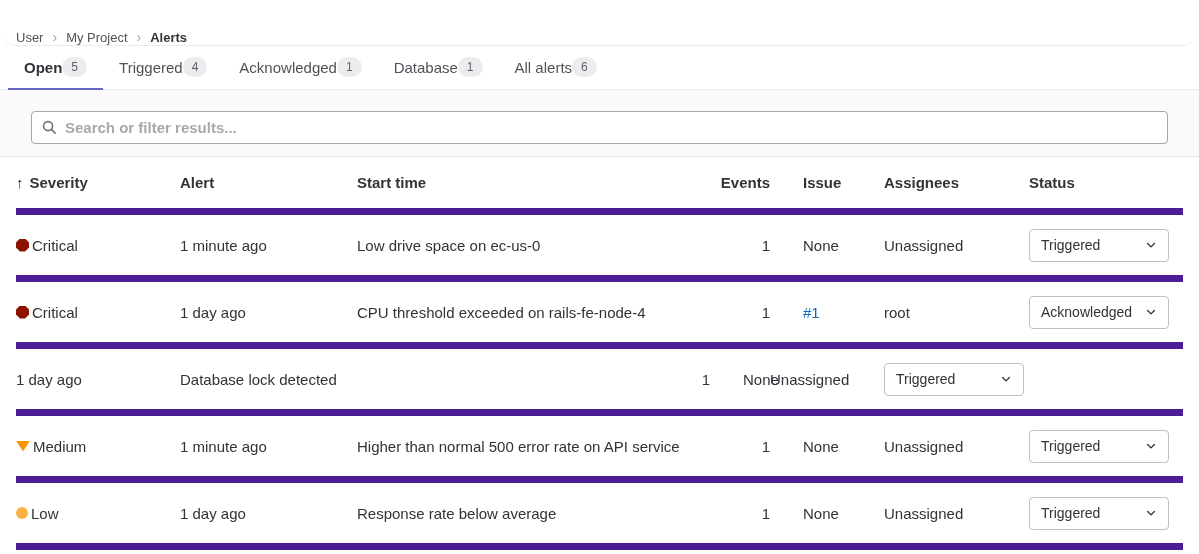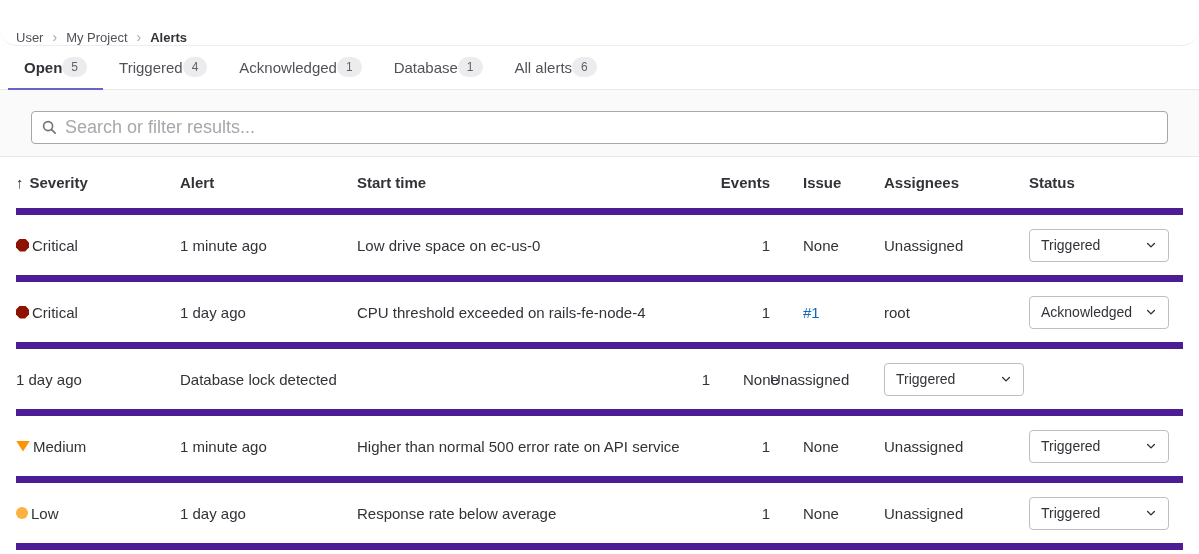--- a/index.html
+++ b/index.html
@@ -15,21 +15,21 @@
   
   .tabs { height: 44px; display: flex; align-items: stretch; padding: 0 8px; border-bottom: 1px solid #e8e8ea; }
   .tab { display: flex; align-items: center; padding: 0 16px; font-size: 15px; color: #535158; cursor: pointer; border-bottom: 2px solid transparent; margin-bottom: -1px; }
   .tab.active { color: #333238; font-weight: 700; border-bottom-color: #6666c4; }
   .tab .count { background: #ececef; color: #626168; font-size: 12px; font-weight: 400; line-height: 1; padding: 4px 9px; border-radius: 10px; }
 
   
   .filter-bar { background: #fafafa; border-bottom: 1px solid #e8e8ea; padding: 21px 31px 12px; height: 67px; }
   .search-box { background: #fff; border: 1px solid #a6a6ad; border-radius: 4px; height: 33px; display: flex; align-items: center; padding: 0 10px; }
   .search-box svg { flex: 0 0 auto; margin-right: 8px; }
-  .search-box input { border: 0; outline: 0; flex: 1; font-size: 18px; color: #333238; font-family: inherit; background: transparent; }
+  .search-box input { border: 0; outline: 0; flex: 1; font-size: 15px; color: #333238; font-family: inherit; background: transparent; font-weight: bold; }
   .search-box input::placeholder { color: #a7a7ad; }
 
   
   .table { padding: 0 16px; }
   .tr { display: grid; grid-template-columns: 164px 177px 1fr 60px 114px 145px 154px; align-items: center; border-bottom: 7px solid #4c1d95; }
   .thead { height: 58px; font-weight: 700; font-size: 15px; }
   .row { height: 67px; font-size: 15px; }
   .cell { padding-right: 10px; }
   .cell.events { text-align: right; padding-right: 0; }
   .cell.issue { padding-left: 33px; }

